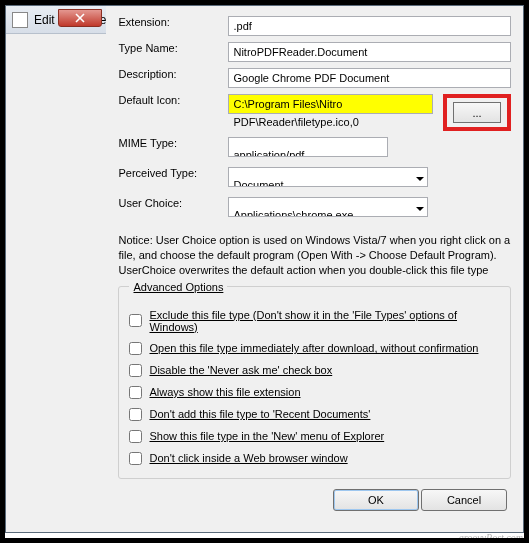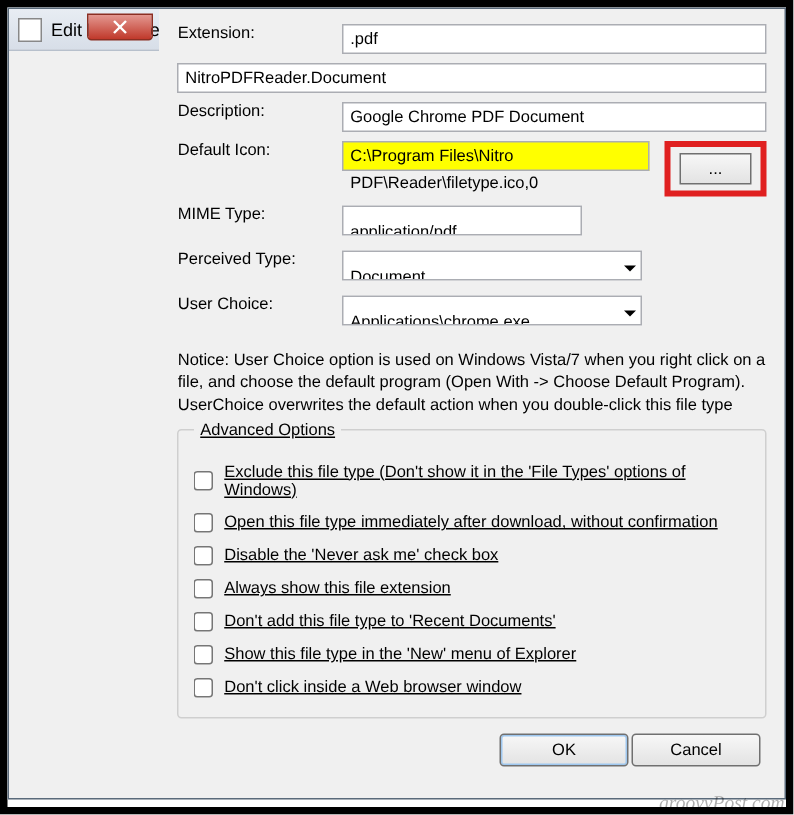--- a/index.html
+++ b/index.html
@@ -175,21 +175,21 @@
   .btn-ok {
     border-color: #2f6fb0;
     box-shadow: 0 0 0 1px #9ec7ef inset;
   }
   .watermark {
     position: absolute;
     right: 6px;
     bottom: 0px;
     font-style: italic;
     color: rgba(0,0,0,0.32);
-    font-size: 13px;
+    font-size: 10px;
     font-family: Georgia, serif;
     z-index: 5;
   }
 </style>
 </head>
 <body>
 
 <div class="outer">
   <div class="window">
 
@@ -205,20 +205,21 @@
     </div>
 
     <div class="client">
 
       <div class="form-row">
         <div class="form-label">Extension:</div>
         <input class="txt" type="text" value=".pdf" style="">
       </div>
 
       <div class="form-row">
+        <div class="form-label">Type Name:</div>
         <input class="txt" type="text" value="NitroPDFReader.Document" style="">
       </div>
 
       <div class="form-row">
         <div class="form-label">Description:</div>
         <input class="txt" type="text" value="Google Chrome PDF Document" style="">
       </div>
 
       <div class="icon-row">
         <div class="form-label">Default Icon:</div>

